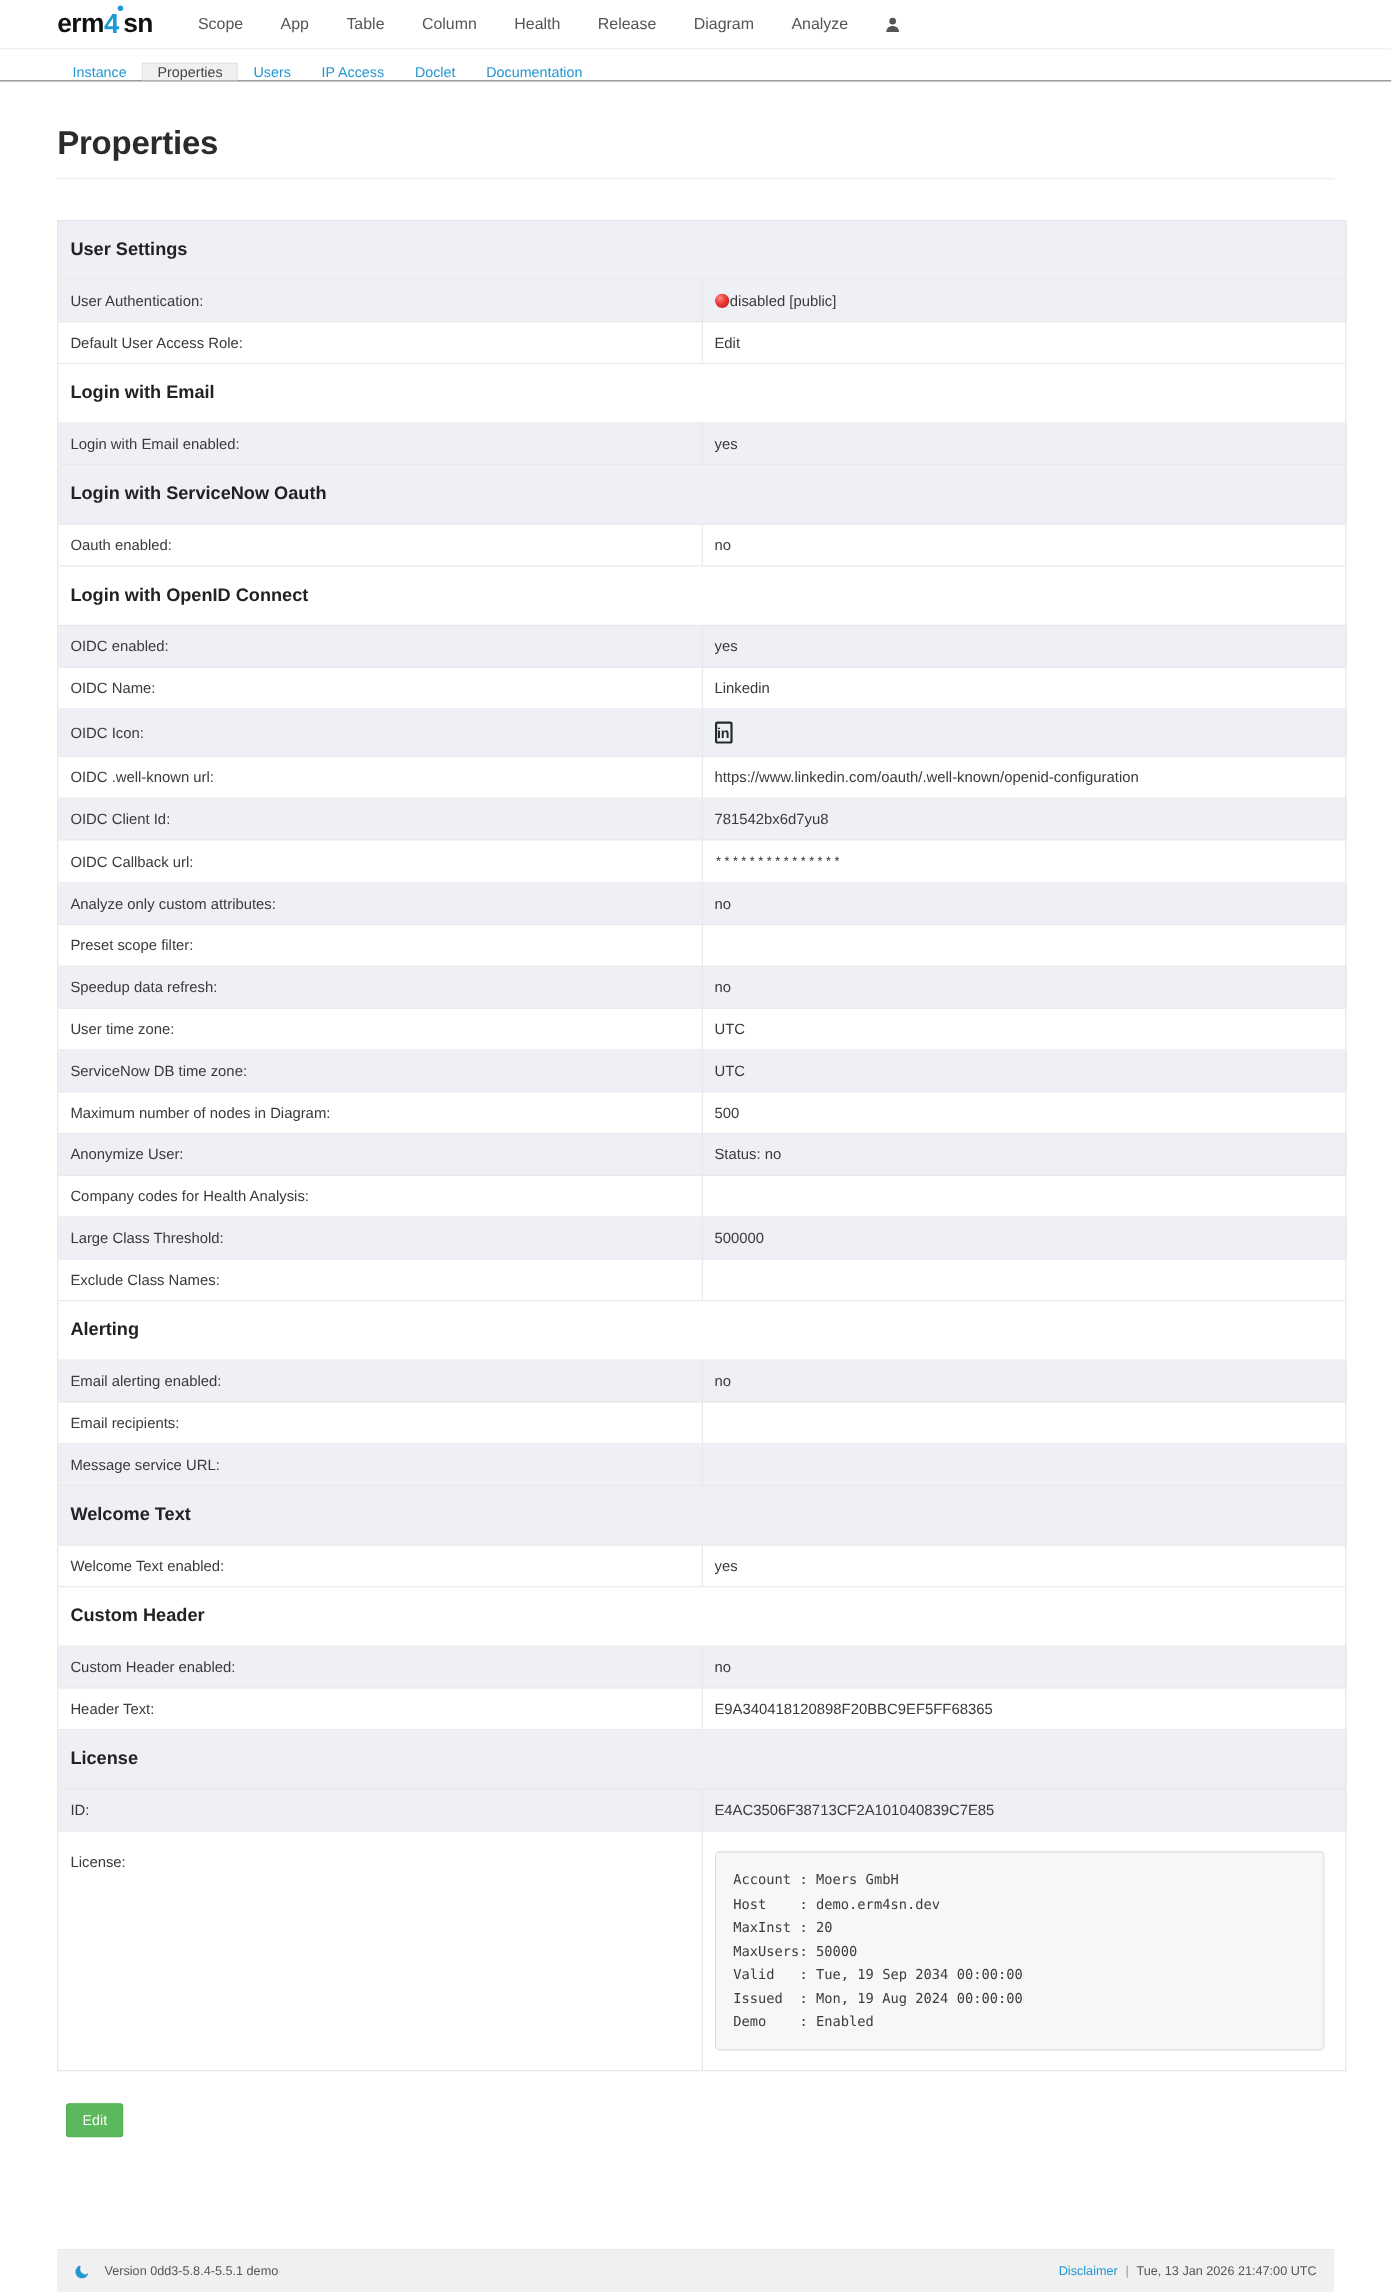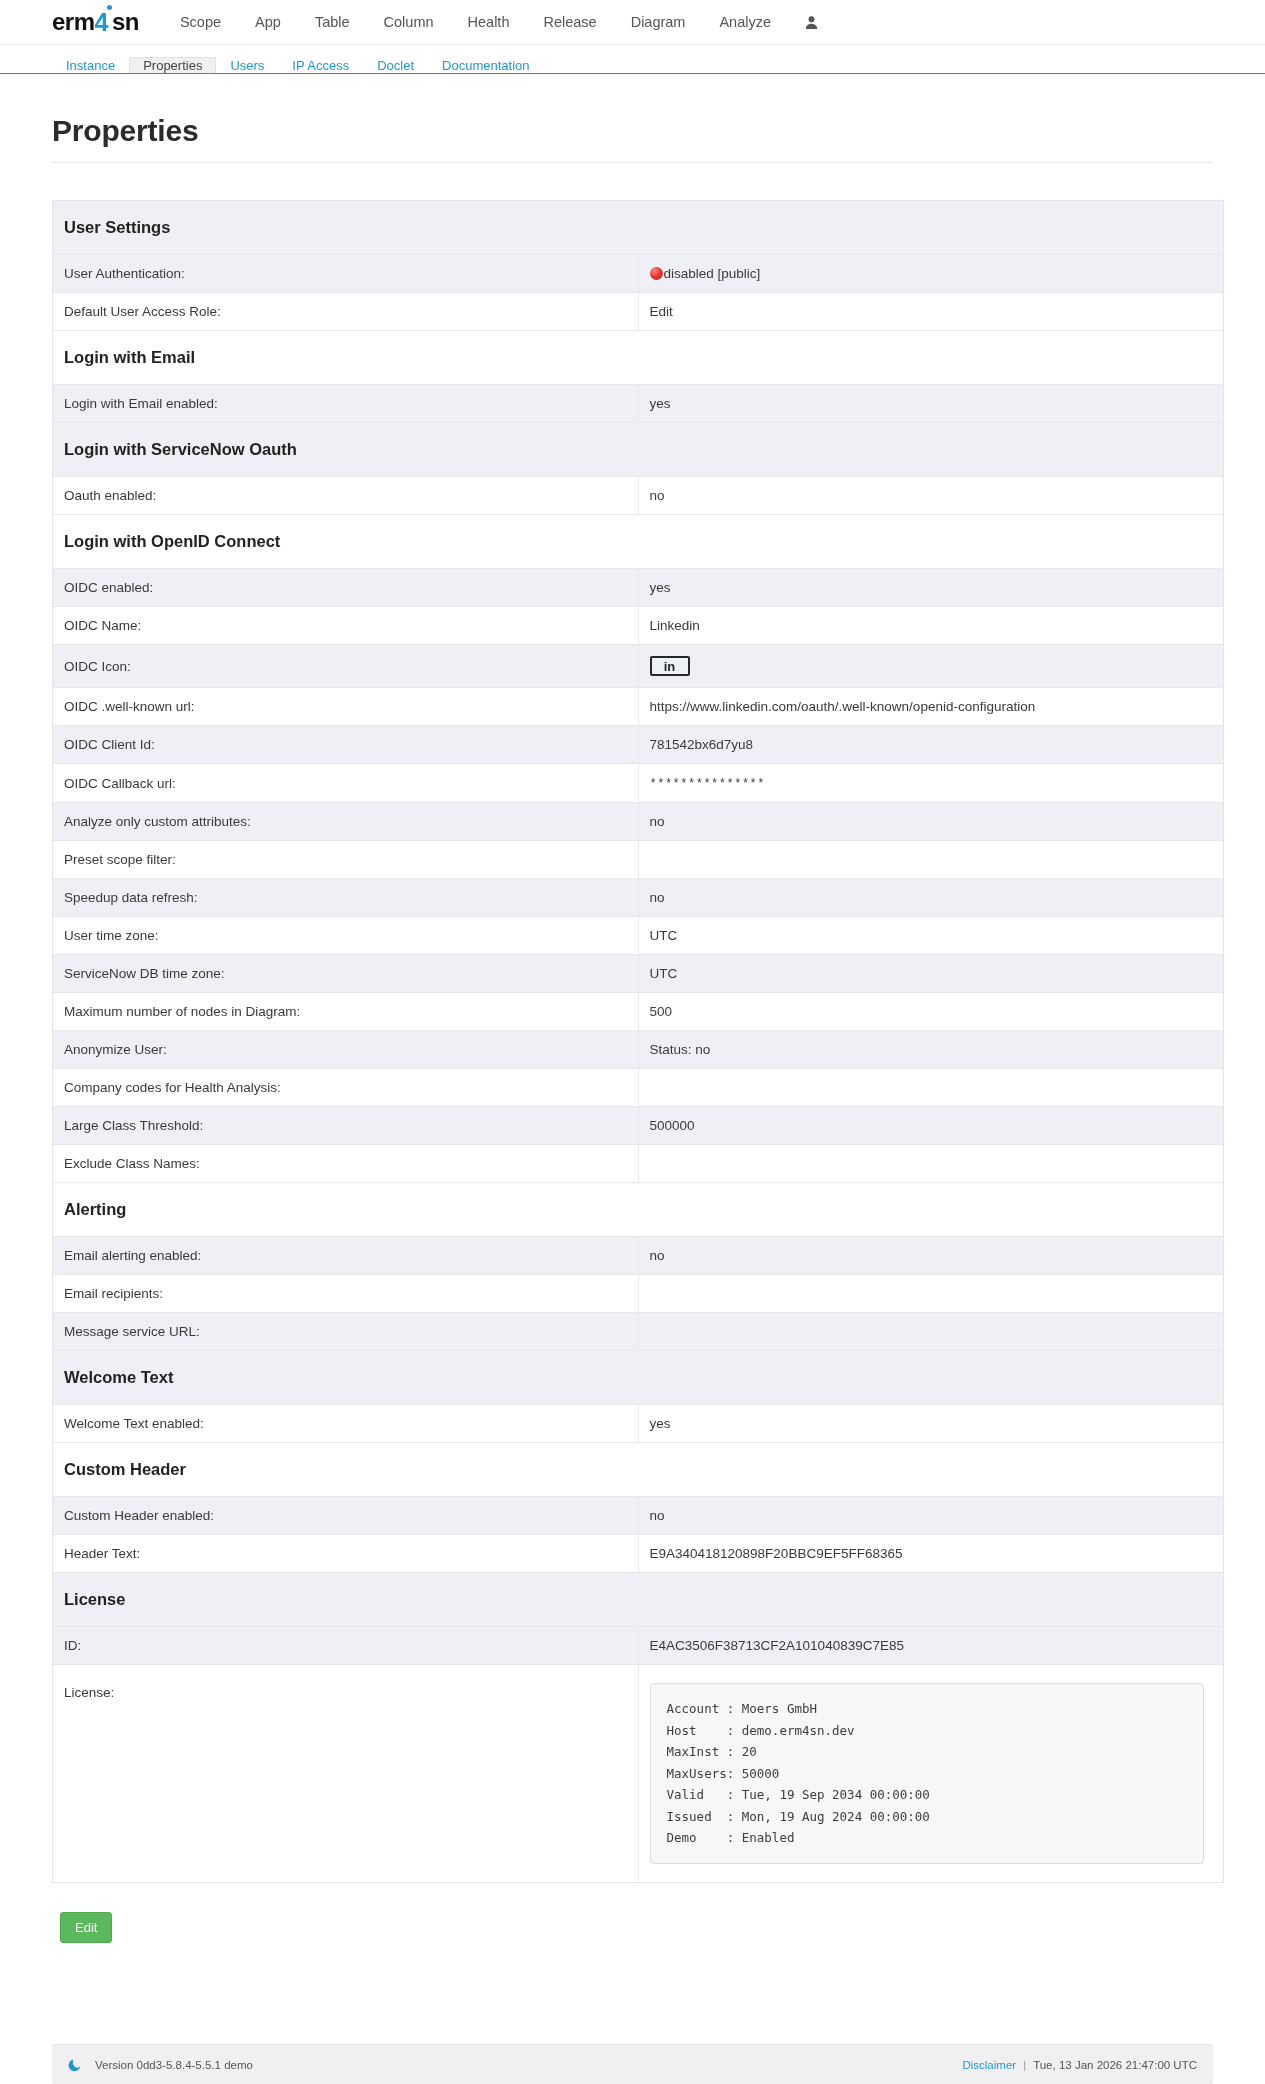--- a/index.html
+++ b/index.html
@@ -149,21 +149,21 @@
     width: 13px; height: 13px;
     border-radius: 50%;
     background: radial-gradient(circle at 35% 30%, #ff8a80 0%, #e53935 45%, #b71c1c 100%);
     vertical-align: -2px;
     margin-right: 1px;
   }
   .linkedin-icon {
     display: inline-flex;
     align-items: center;
     justify-content: center;
-    width: 40px; height: 20px;
+    width: 16px; height: 20px;
     border: 2px solid #24292e;
     border-radius: 2px;
     font-weight: bold;
     font-size: 13px;
     color: #24292e;
     font-family: "Liberation Sans", sans-serif;
     line-height: 1;
   }
   .masked {
     font-family: "Liberation Mono", monospace;

